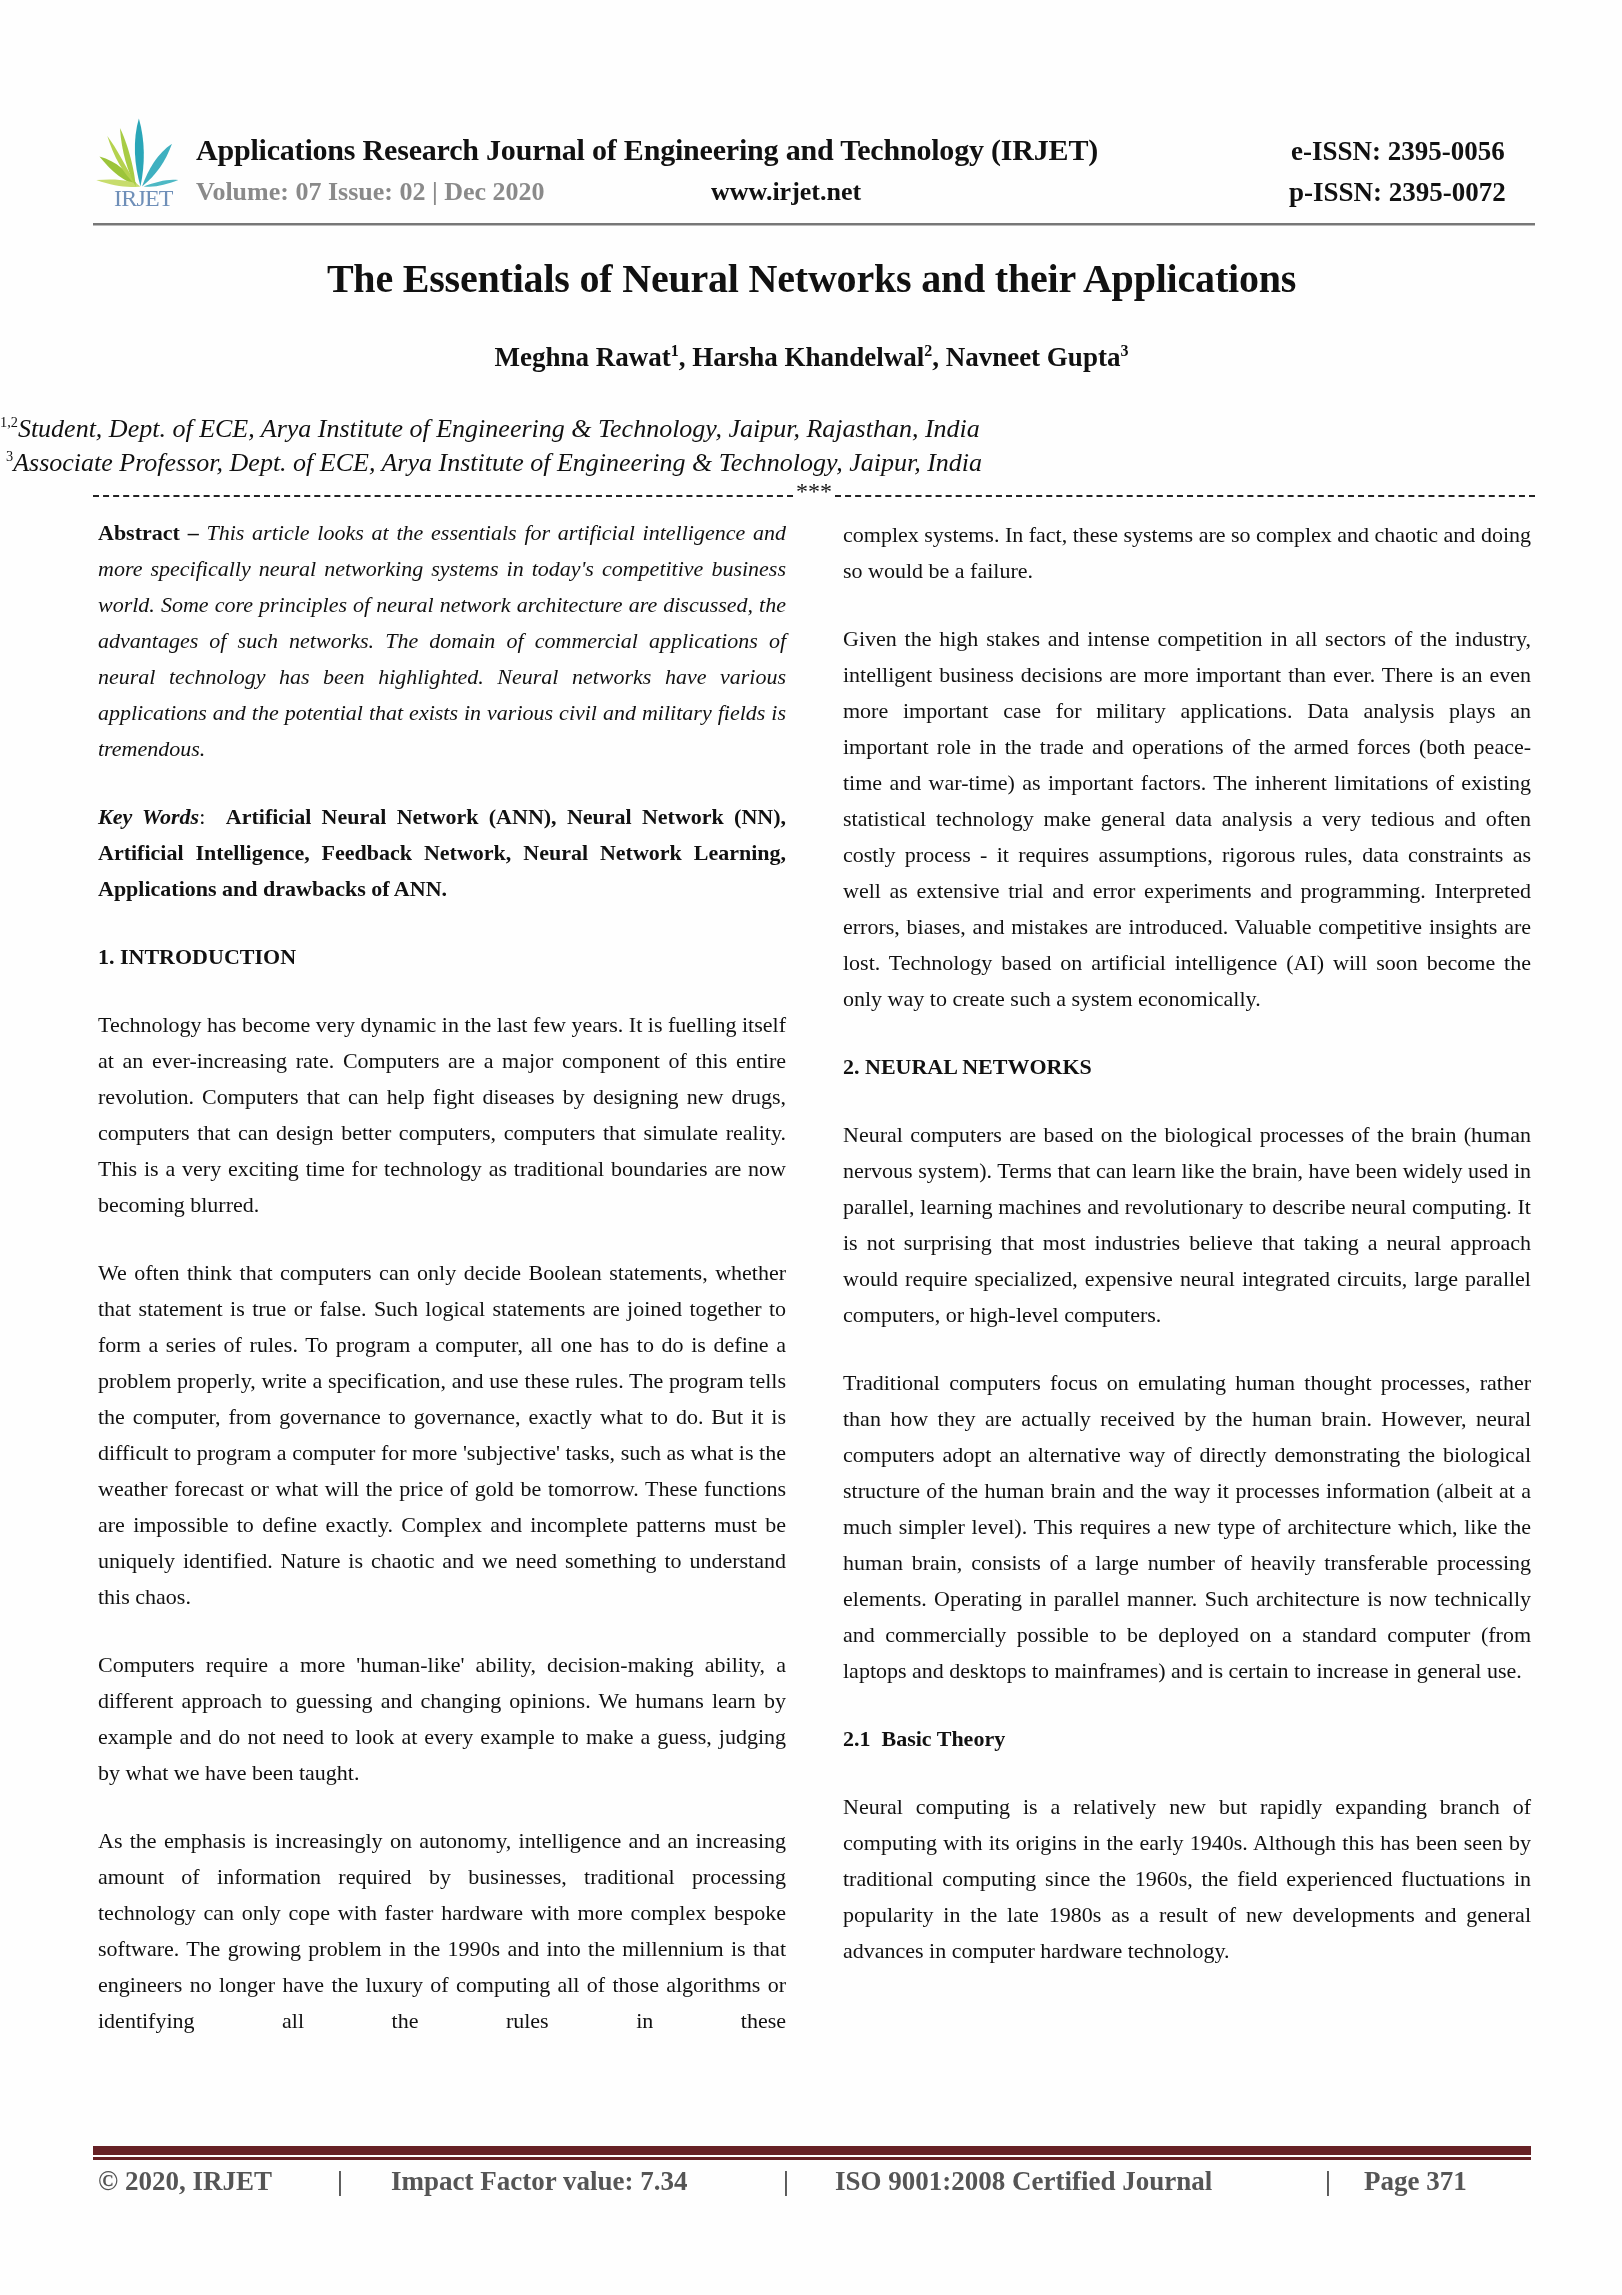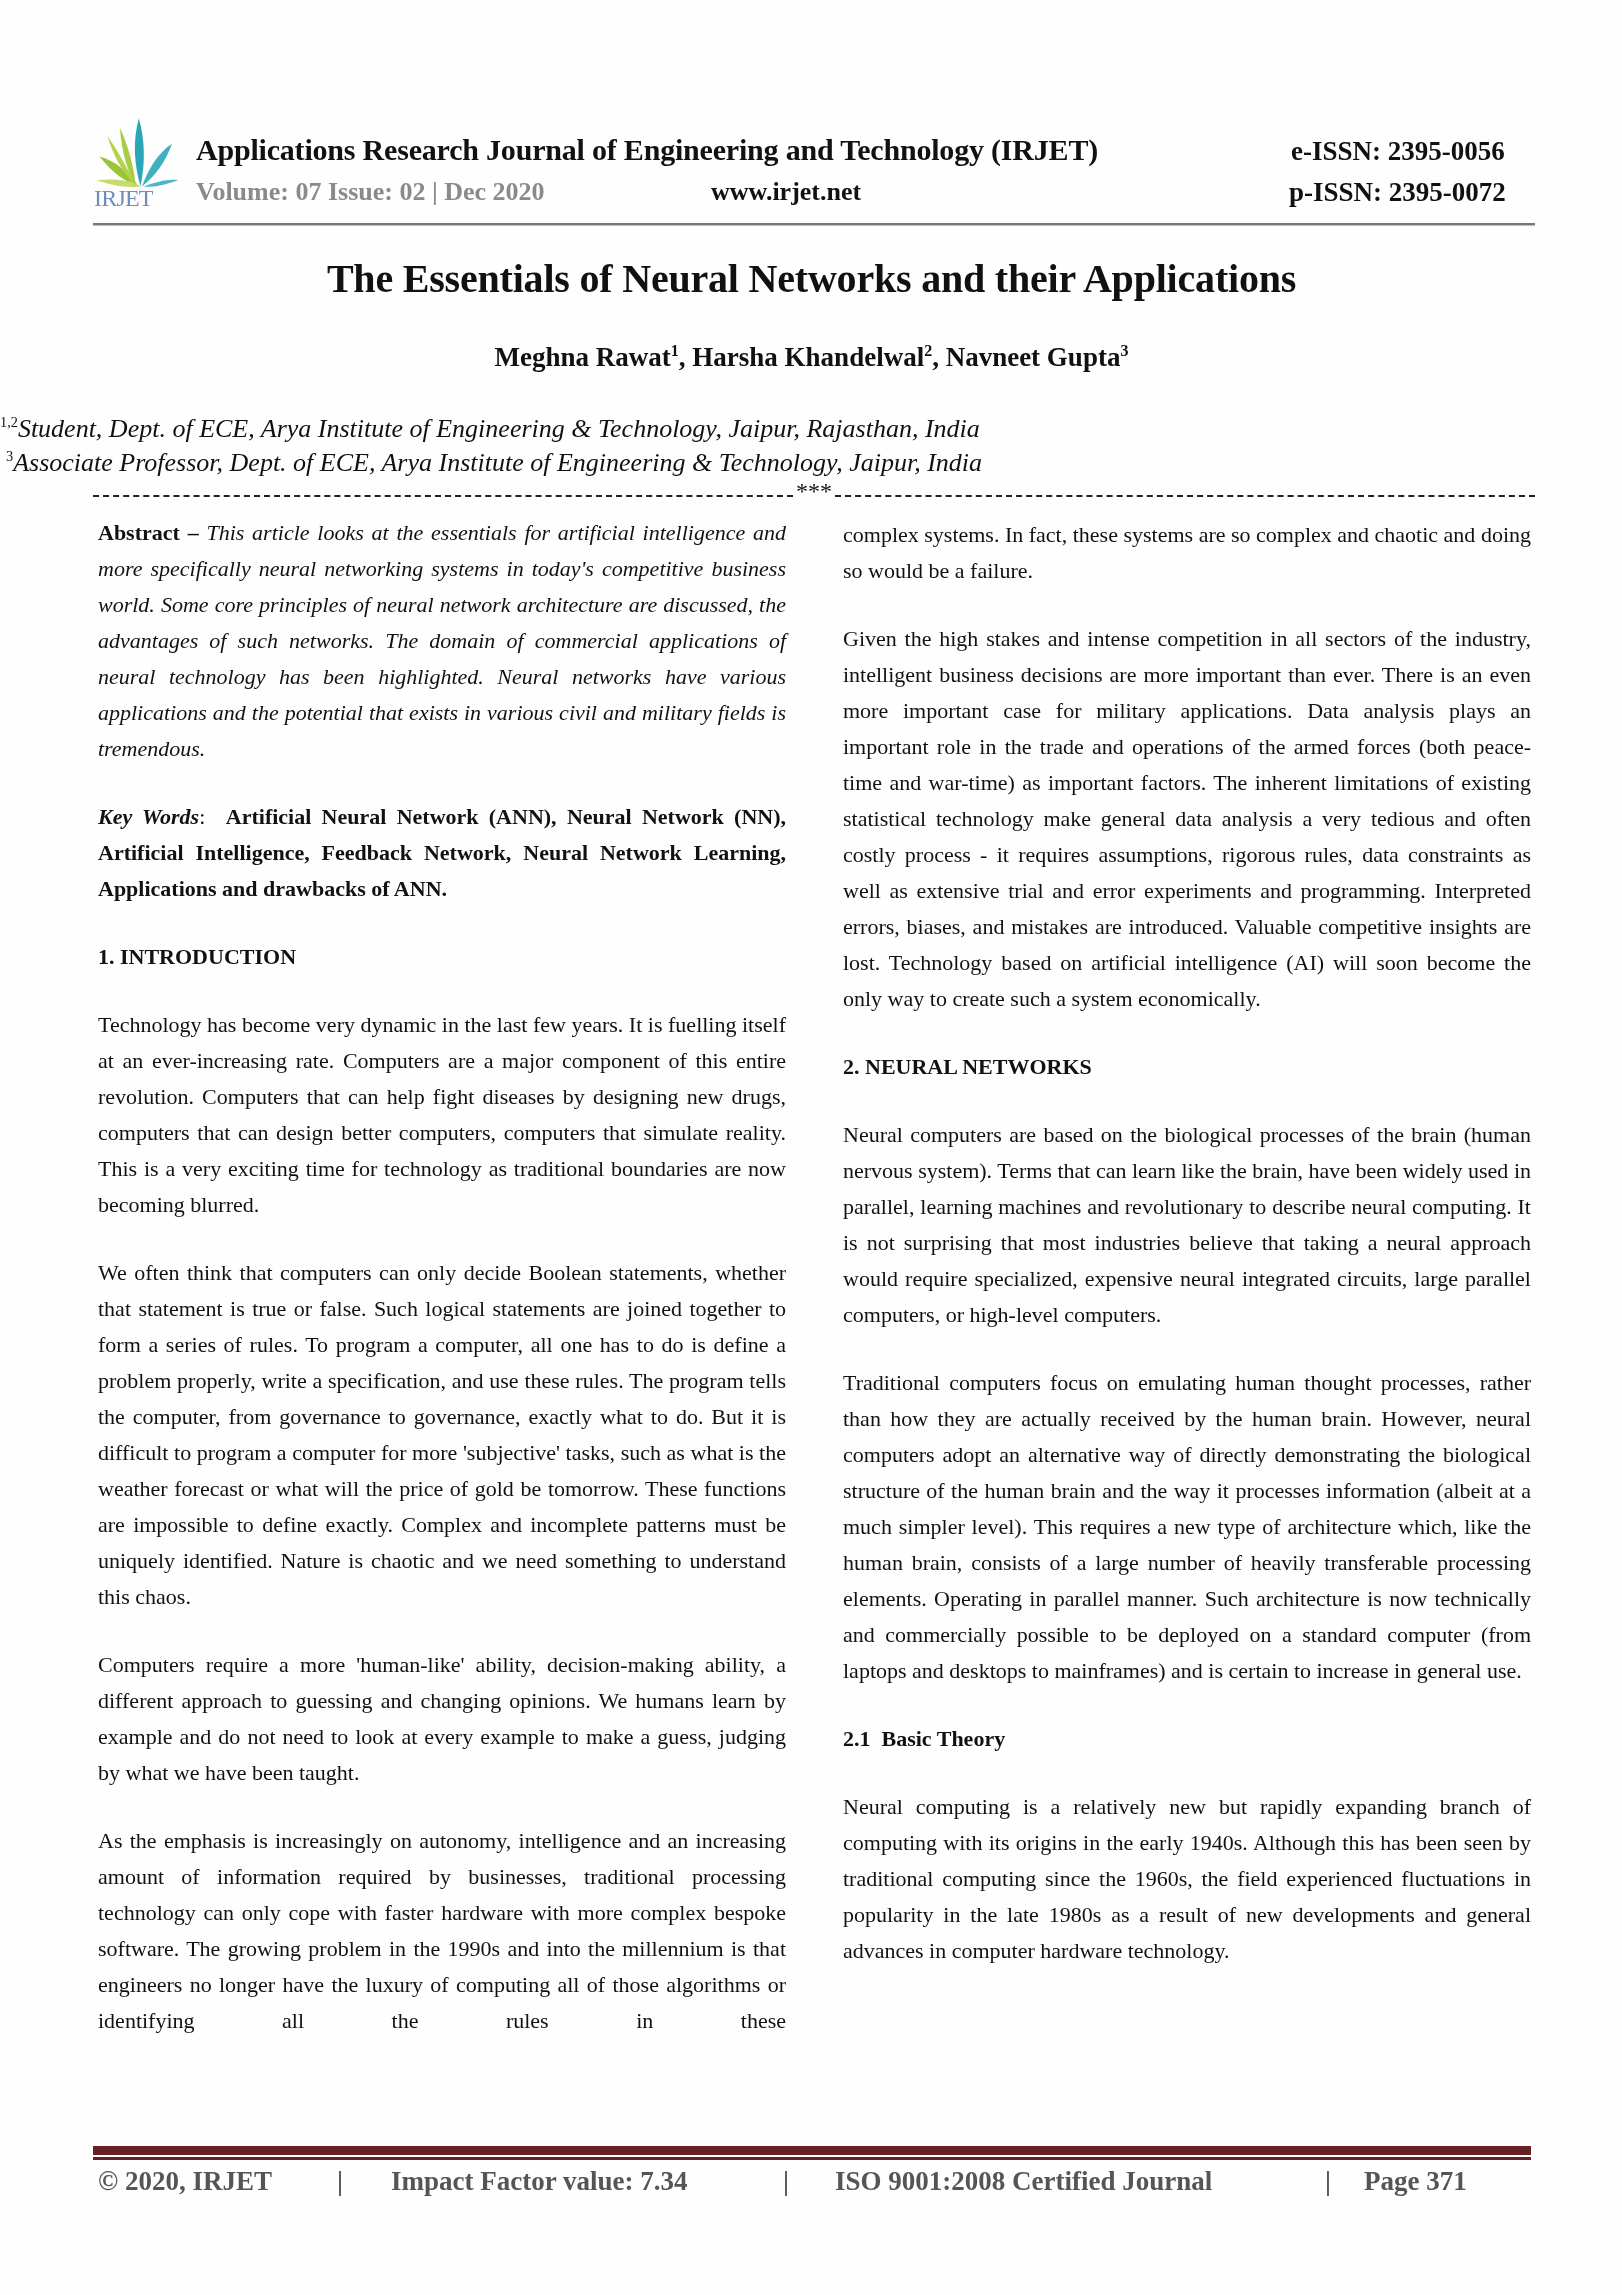--- a/index.html
+++ b/index.html
@@ -27,21 +27,21 @@
       left: 93px; top: 117px;
       width: 1442px; height: 111px;
     }
     .logo {
       position: absolute;
       left: 0; top: 0;
       width: 87px; height: 103px;
     }
     .logo-text {
       position: absolute;
-      left: 1px; top: 68px;
+      left: 21px; top: 68px;
       font-family: "Liberation Serif", serif;
       font-size: 24px;
       color: #6f8fb8;
       letter-spacing: -0.8px;
     }
     .journal-title {
       position: absolute;
       left: 103px; top: 16px;
       font-family: "Liberation Serif", serif;
       font-weight: bold;

